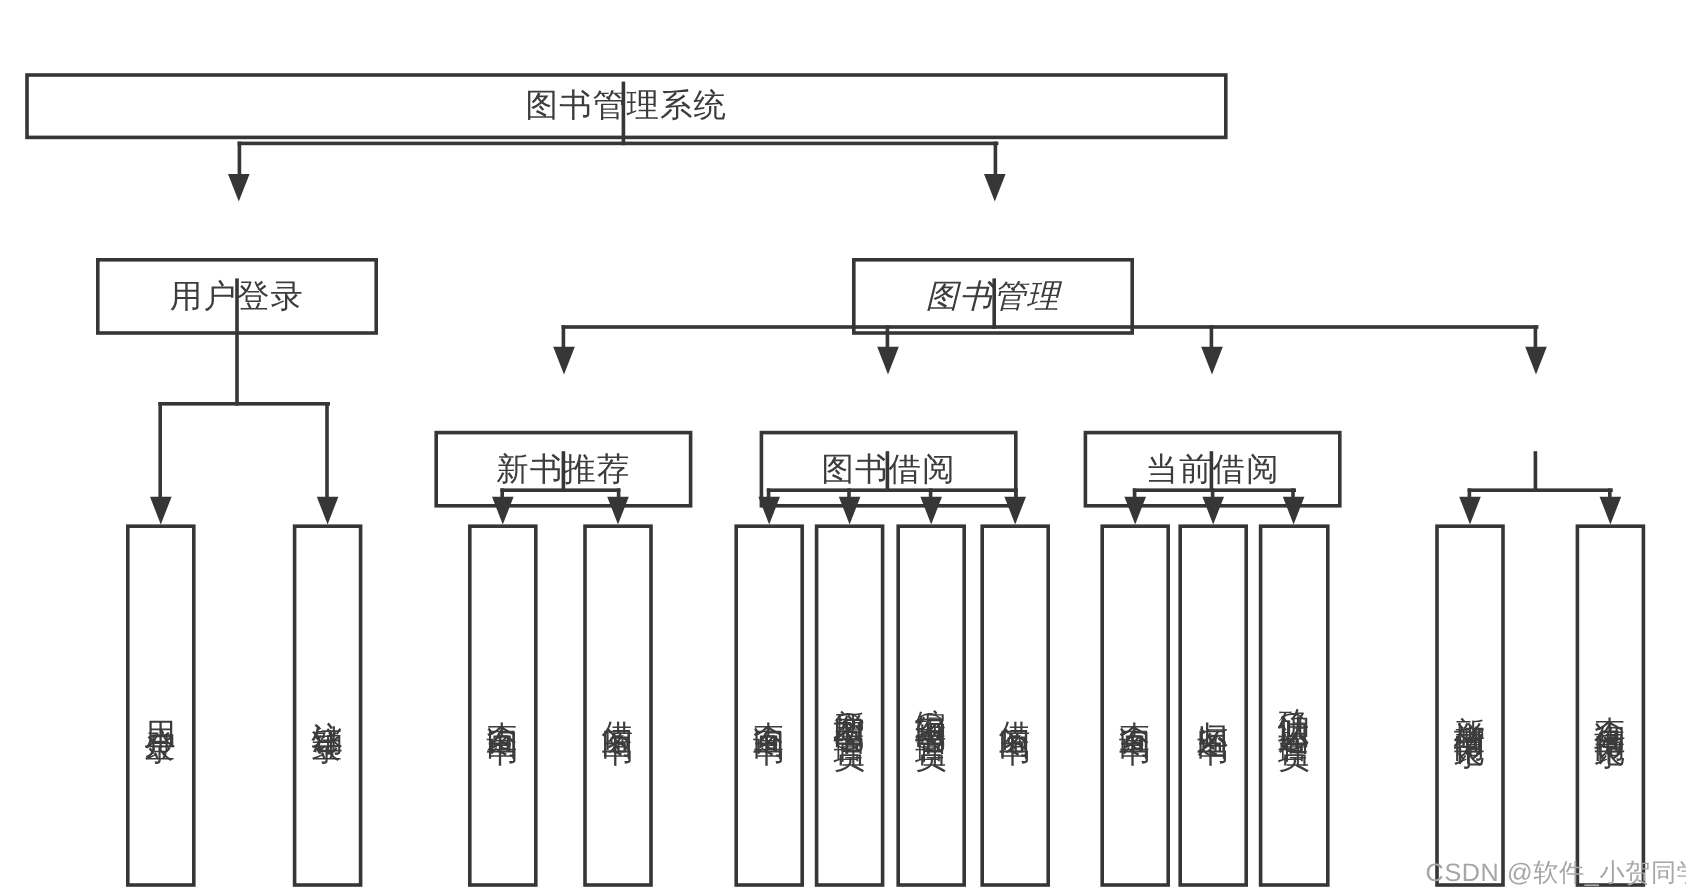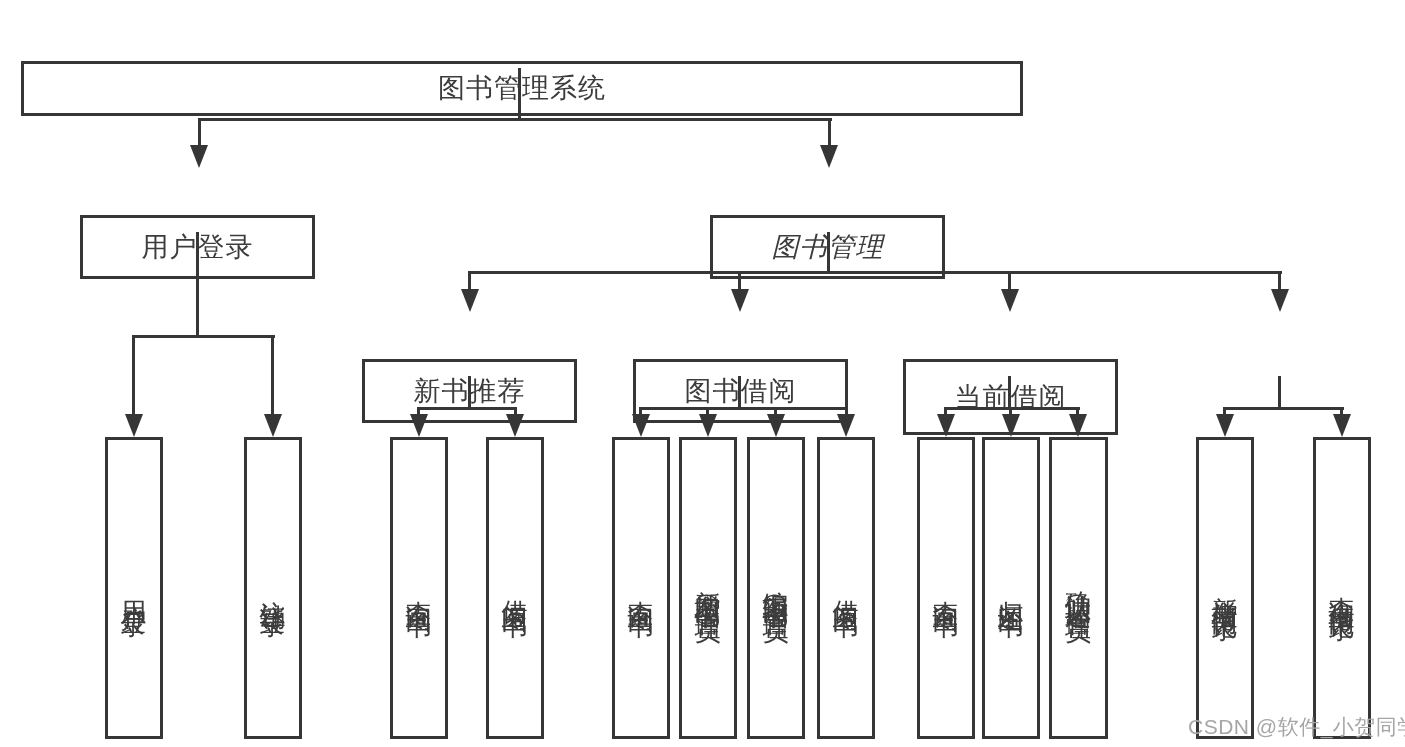--- a/index.html
+++ b/index.html
@@ -61,21 +61,21 @@
   <div class="arrow" style="left:461px; top:289px;"></div>
   <div class="v" style="left:738px; top:271px; height:22px;"></div>
   <div class="arrow" style="left:731px; top:289px;"></div>
   <div class="v" style="left:1008px; top:271px; height:22px;"></div>
   <div class="arrow" style="left:1001px; top:289px;"></div>
   <div class="v" style="left:1278px; top:271px; height:22px;"></div>
   <div class="arrow" style="left:1271px; top:289px;"></div>
 
   <div class="node hnode" style="left:362px; top:312px; width:215px; height:64px;">新书推荐</div>
   <div class="node hnode" style="left:633px; top:312px; width:215px; height:64px;">图书借阅</div>
-  <div class="node hnode" style="left:903px; top:312px; width:215px; height:76px;">当前借阅</div>
+  <div class="node hnode" style="left:903px; top:312px; width:215px; height:64px;">当前借阅</div>
 
   <div class="v" style="left:468px; top:376px; height:34px;"></div>
   <div class="h" style="left:417px; top:407px; width:100px;"></div>
   <div class="v" style="left:417px; top:407px; height:12px;"></div>
   <div class="arrow" style="left:410px; top:414px;"></div>
   <div class="v" style="left:514px; top:407px; height:12px;"></div>
   <div class="arrow" style="left:506px; top:414px;"></div>
 
   <div class="v" style="left:738px; top:376px; height:34px;"></div>
   <div class="h" style="left:639px; top:407px; width:209px;"></div>

